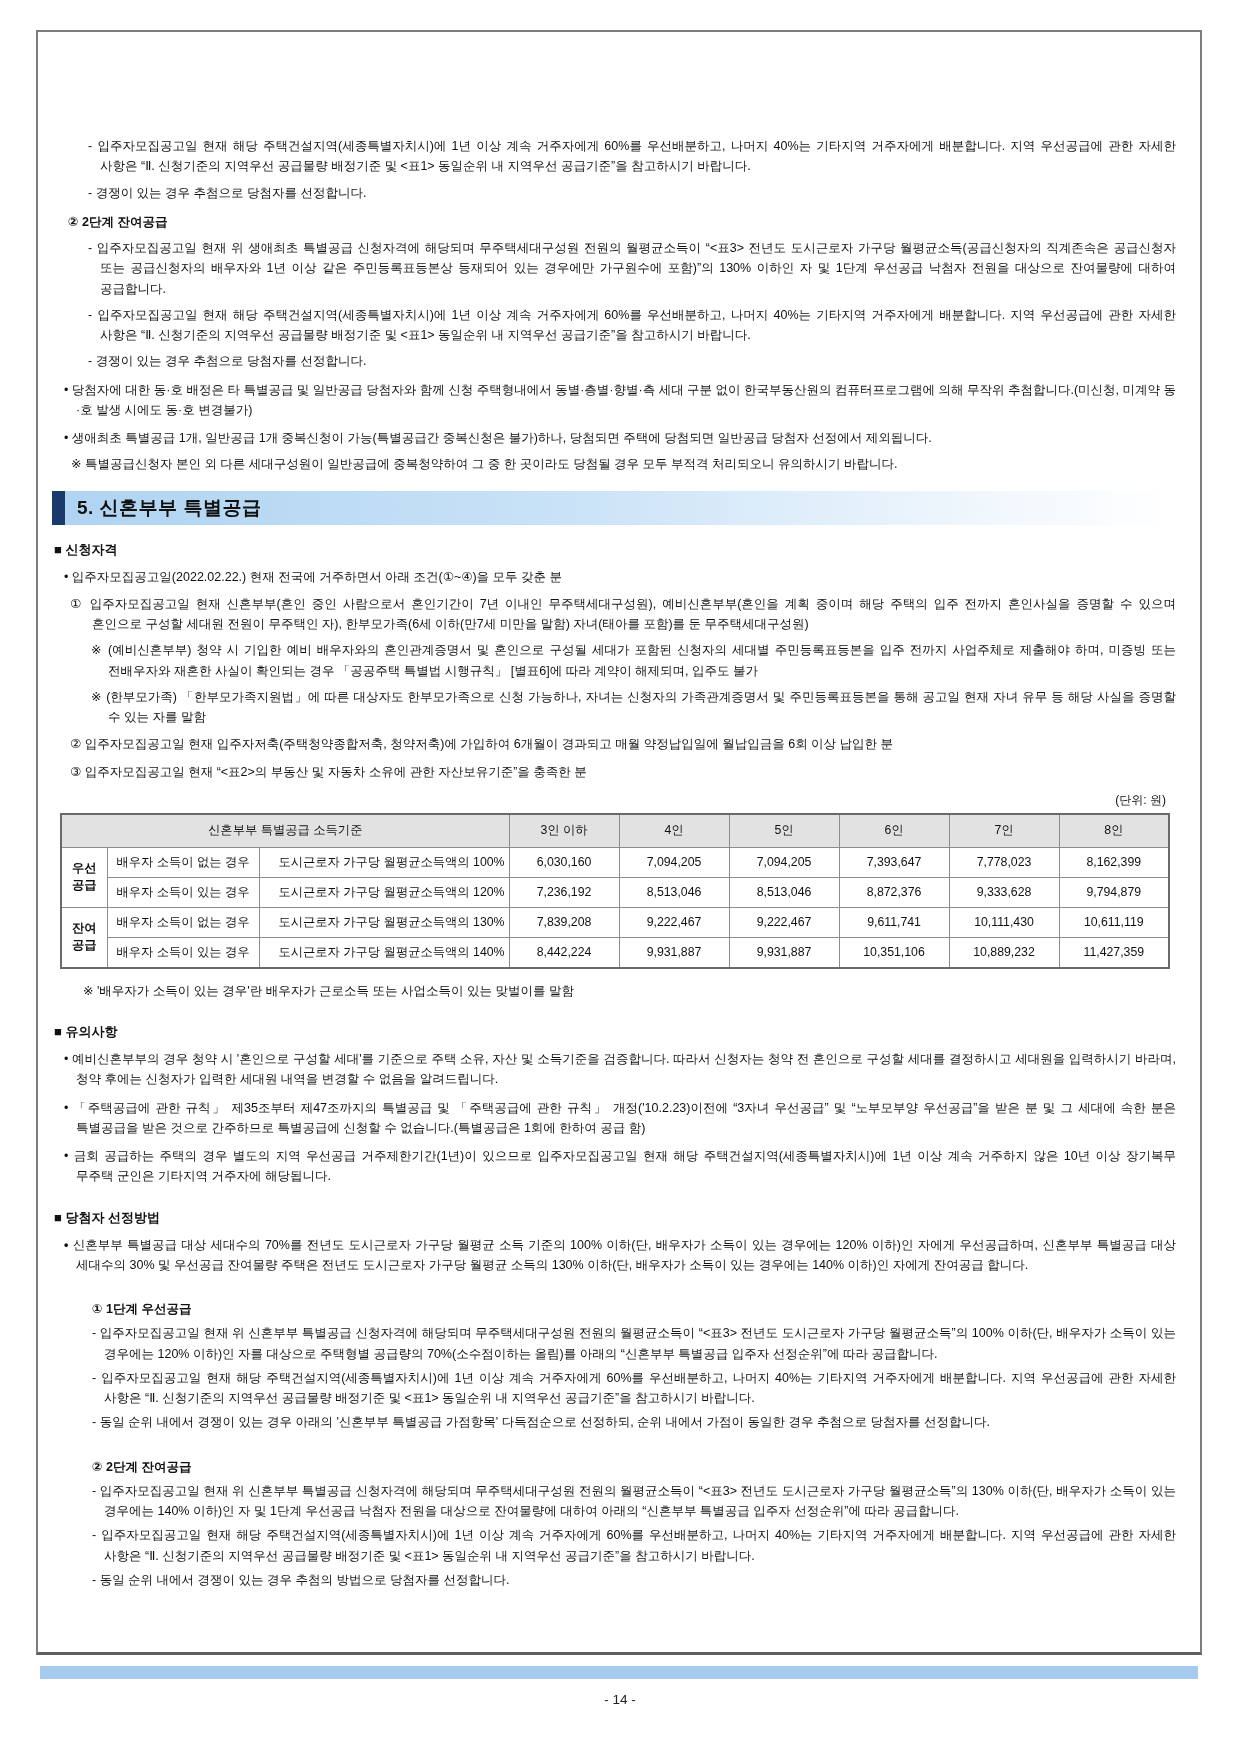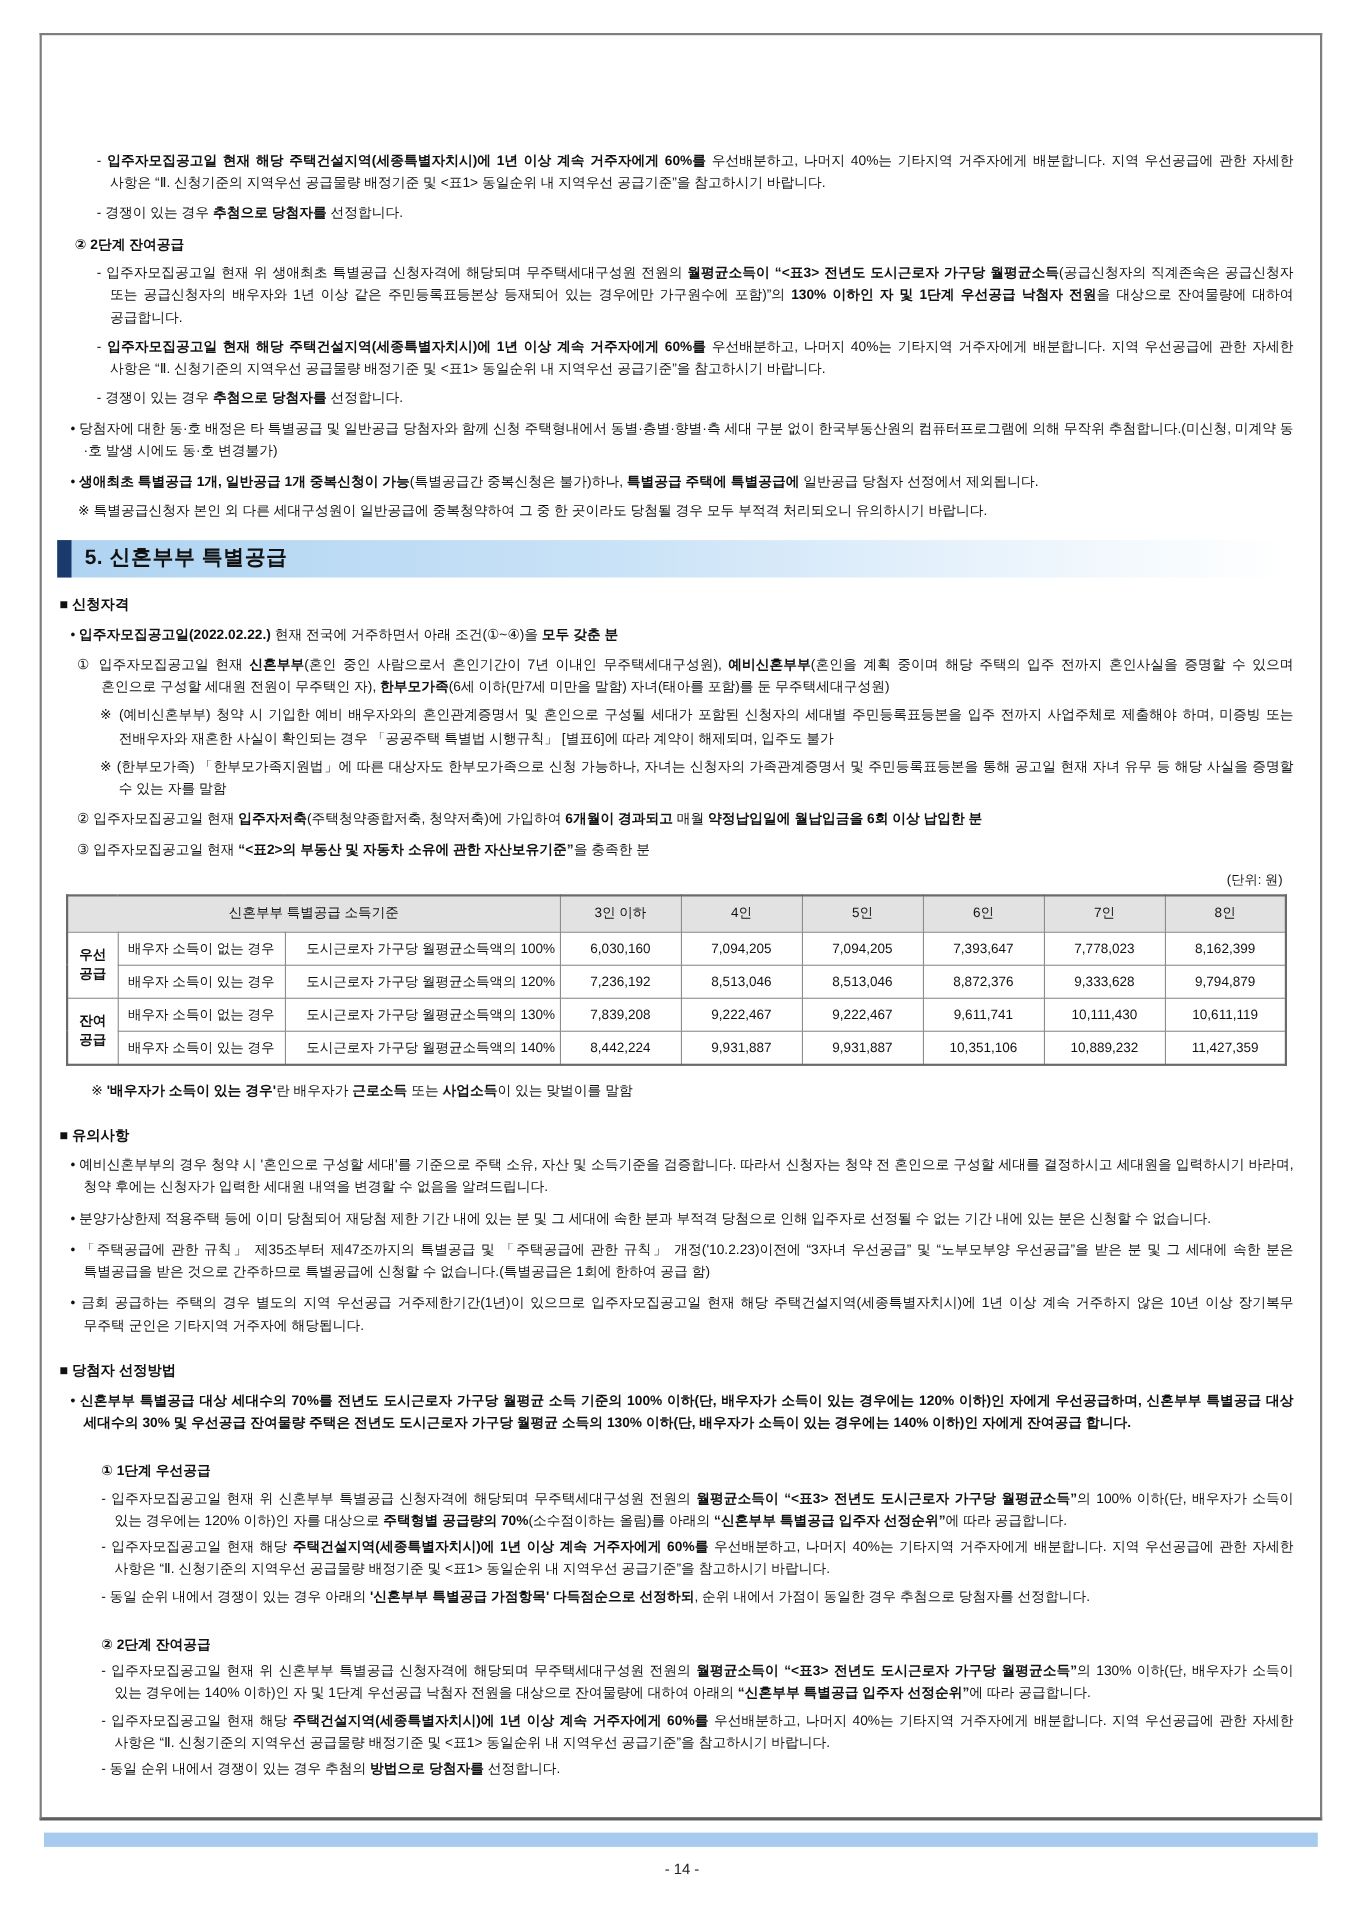--- a/index.html
+++ b/index.html
@@ -5,21 +5,21 @@
   html,body { margin:0; padding:0; background:#ffffff; }
   body { font-family:"Liberation Sans","DejaVu Sans",sans-serif; color:#111; }
   .page { position:relative; width:1240px; height:1755px; background:#fff; overflow:hidden; }
   .frame {
     position:absolute; left:36px; top:30px; width:1166px; height:1625px;
     border:2px solid #7d7d7d; border-bottom:3px solid #5e5e5e;
     box-sizing:border-box; padding:98px 24px 0 14px; overflow:hidden;
   }
   p, h3, .unit { margin:0; }
   .para { font-size:12.5px; line-height:1.62; text-align:justify; word-break:keep-all; }
-  .b { font-weight:bold; }
+  .b { font-weight:normal; }
 
   
   .dash-l1   { padding-left:48px; text-indent:-12px; margin-top:6px; }
   .circ-head { padding-left:16px; font-weight:bold; font-size:12.5px; margin-top:9px; }
   .bullet-l0 { padding-left:24px; text-indent:-12px; margin-top:8px; }
   .note-l0   { padding-left:34px; text-indent:-15px; margin-top:6px; }
 
   .sq-heading { font-size:13px; font-weight:bold; margin:16px 0 4px 2px; }
   .elig-item  { padding-left:40px; text-indent:-22px; margin-top:7px; }
   .elig-note  { padding-left:56px; text-indent:-17px; margin-top:6px; }
@@ -57,21 +57,21 @@
   <div class="frame">
 
     <div>
       <p class="para dash-l1"><span>- </span><span class="b">입주자모집공고일 현재 해당 주택건설지역(세종특별자치시)에 1년 이상 계속 거주자에게 60%를</span><span> 우선배분하고, 나머지 40%는 기타지역 거주자에게 배분합니다. 지역 우선공급에 관한 자세한 사항은 “Ⅱ. 신청기준의 지역우선 공급물량 배정기준 및 &lt;표1&gt; 동일순위 내 지역우선 공급기준”을 참고하시기 바랍니다.</span></p>
       <p class="para dash-l1"><span>- 경쟁이 있는 경우 </span><span class="b">추첨으로 당첨자를</span><span> 선정합니다.</span></p>
       <p class="para circ-head">② 2단계 잔여공급</p>
       <p class="para dash-l1"><span>- 입주자모집공고일 현재 위 생애최초 특별공급 신청자격에 해당되며 무주택세대구성원 전원의 </span><span class="b">월평균소득이 “&lt;표3&gt; 전년도 도시근로자 가구당 월평균소득</span><span>(공급신청자의 직계존속은 공급신청자 또는 공급신청자의 배우자와 1년 이상 같은 주민등록표등본상 등재되어 있는 경우에만 가구원수에 포함)”의 </span><span class="b">130% 이하인 자 및 1단계 우선공급 낙첨자 전원</span><span>을 대상으로 잔여물량에 대하여 공급합니다.</span></p>
       <p class="para dash-l1"><span>- </span><span class="b">입주자모집공고일 현재 해당 주택건설지역(세종특별자치시)에 1년 이상 계속 거주자에게 60%를</span><span> 우선배분하고, 나머지 40%는 기타지역 거주자에게 배분합니다. 지역 우선공급에 관한 자세한 사항은 “Ⅱ. 신청기준의 지역우선 공급물량 배정기준 및 &lt;표1&gt; 동일순위 내 지역우선 공급기준”을 참고하시기 바랍니다.</span></p>
       <p class="para dash-l1"><span>- 경쟁이 있는 경우 </span><span class="b">추첨으로 당첨자를</span><span> 선정합니다.</span></p>
       <p class="para bullet-l0"><span>• 당첨자에 대한 동·호 배정은 타 특별공급 및 일반공급 당첨자와 함께 신청 주택형내에서 동별·층별·향별·측 세대 구분 없이 한국부동산원의 컴퓨터프로그램에 의해 무작위 추첨합니다.(미신청, 미계약 동·호 발생 시에도 동·호 변경불가)</span></p>
-      <p class="para bullet-l0"><span>• </span><span class="b">생애최초 특별공급 1개, 일반공급 1개 중복신청이 가능</span><span>(특별공급간 중복신청은 불가)하나, </span><span class="b">특별공급 주택에 특별공급에</span><span> 일반공급 당첨자 선정에서 제외됩니다.</span></p>
+      <p class="para bullet-l0"><span>• </span><span class="b">생애최초 특별공급 1개, 일반공급 1개 중복신청이 가능</span><span>(특별공급간 중복신청은 불가)하나, </span><span class="b">당첨되면 주택에 당첨되면</span><span> 일반공급 당첨자 선정에서 제외됩니다.</span></p>
       <p class="para note-l0"><span>※ 특별공급신청자 본인 외 다른 세대구성원이 일반공급에 중복청약하여 그 중 한 곳이라도 당첨될 경우 모두 부적격 처리되오니 유의하시기 바랍니다.</span></p>
     </div>
 
     <div class="secbar">
       <div class="accent"></div>
       <div class="sectitle">5. 신혼부부 특별공급</div>
     </div>
 
     <div>
       <h3 class="sq-heading">■ 신청자격</h3>
@@ -151,21 +151,20 @@
             <td class="num">11,427,359</td>
           </tr>
         </tbody>
       </table>
       <p class="para tbl-note"><span>※ </span><span class="b">'배우자가 소득이 있는 경우'</span><span>란 배우자가 </span><span class="b">근로소득</span><span> 또는 </span><span class="b">사업소득</span><span>이 있는 맞벌이를 말함</span></p>
     </div>
 
     <div>
       <h3 class="sq-heading" style="margin-top:22px;">■ 유의사항</h3>
       <p class="para bullet-l0"><span>• 예비신혼부부의 경우 청약 시 '혼인으로 구성할 세대'를 기준으로 주택 소유, 자산 및 소득기준을 검증합니다. 따라서 신청자는 청약 전 혼인으로 구성할 세대를 결정하시고 세대원을 입력하시기 바라며, 청약 후에는 신청자가 입력한 세대원 내역을 변경할 수 없음을 알려드립니다.</span></p>
-      <p class="para bullet-l0"><span>• 분양가상한제 적용주택 등에 이미 당첨되어 재당첨 제한 기간 내에 있는 분 및 그 세대에 속한 분과 부적격 당첨으로 인해 입주자로 선정될 수 없는 기간 내에 있는 분은 신청할 수 없습니다.</span></p>
       <p class="para bullet-l0"><span>• 「주택공급에 관한 규칙」 제35조부터 제47조까지의 특별공급 및 「주택공급에 관한 규칙」 개정('10.2.23)이전에 “3자녀 우선공급” 및 “노부모부양 우선공급”을 받은 분 및 그 세대에 속한 분은 특별공급을 받은 것으로 간주하므로 특별공급에 신청할 수 없습니다.(특별공급은 1회에 한하여 공급 함)</span></p>
       <p class="para bullet-l0"><span>• 금회 공급하는 주택의 경우 별도의 지역 우선공급 거주제한기간(1년)이 있으므로 입주자모집공고일 현재 해당 주택건설지역(세종특별자치시)에 1년 이상 계속 거주하지 않은 10년 이상 장기복무 무주택 군인은 기타지역 거주자에 해당됩니다.</span></p>
     </div>
 
     <div>
       <h3 class="sq-heading" style="margin-top:22px;">■ 당첨자 선정방법</h3>
       <p class="para sel-main"><span>• </span><span class="b">신혼부부 특별공급 대상 세대수의 70%를 전년도 도시근로자 가구당 월평균 소득 기준의 100% 이하(단, 배우자가 소득이 있는 경우에는 120% 이하)인 자에게 우선공급하며, 신혼부부 특별공급 대상 세대수의 30% 및 우선공급 잔여물량 주택은 전년도 도시근로자 가구당 월평균 소득의 130% 이하(단, 배우자가 소득이 있는 경우에는 140% 이하)인 자에게 잔여공급 합니다.</span></p>
 
       <p class="para stage-head">① 1단계 우선공급</p>
       <p class="para stage-dash"><span>- 입주자모집공고일 현재 위 신혼부부 특별공급 신청자격에 해당되며 무주택세대구성원 전원의 </span><span class="b">월평균소득이 “&lt;표3&gt; 전년도 도시근로자 가구당 월평균소득”</span><span>의 100% 이하(단, 배우자가 소득이 있는 경우에는 120% 이하)인 자를 대상으로 </span><span class="b">주택형별 공급량의 70%</span><span>(소수점이하는 올림)를 아래의 </span><span class="b">“신혼부부 특별공급 입주자 선정순위”</span><span>에 따라 공급합니다.</span></p>

